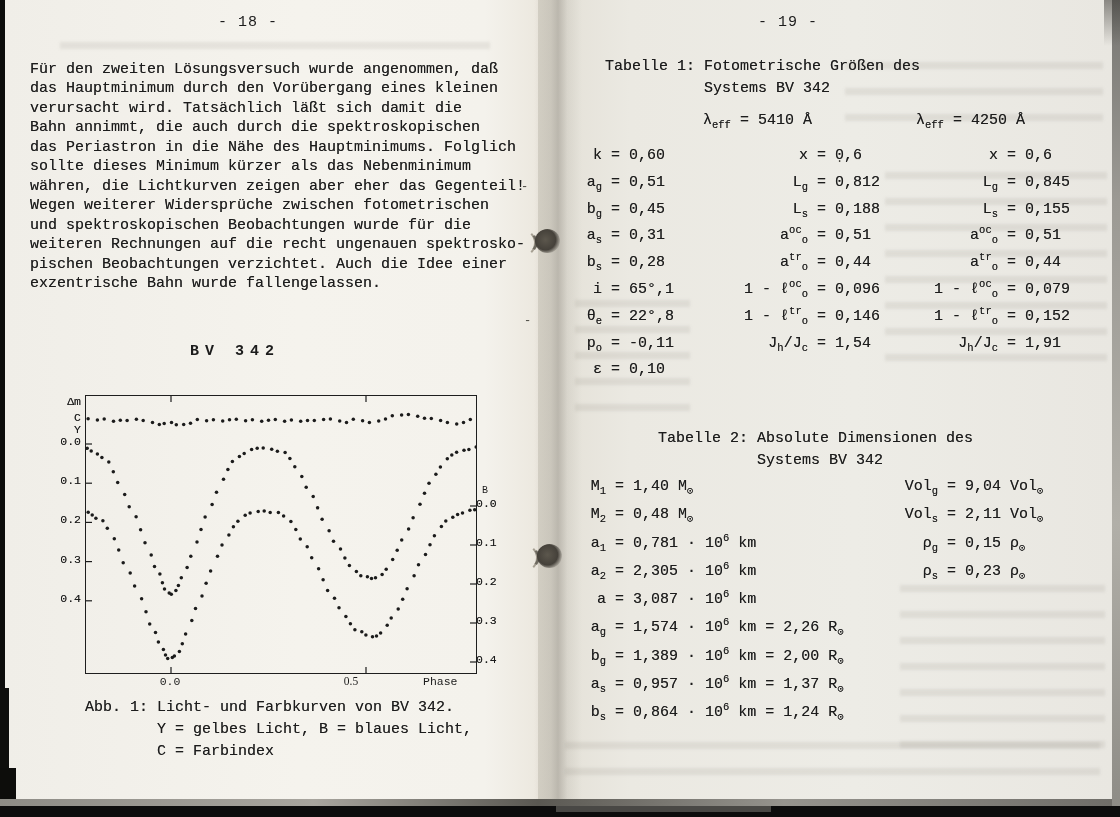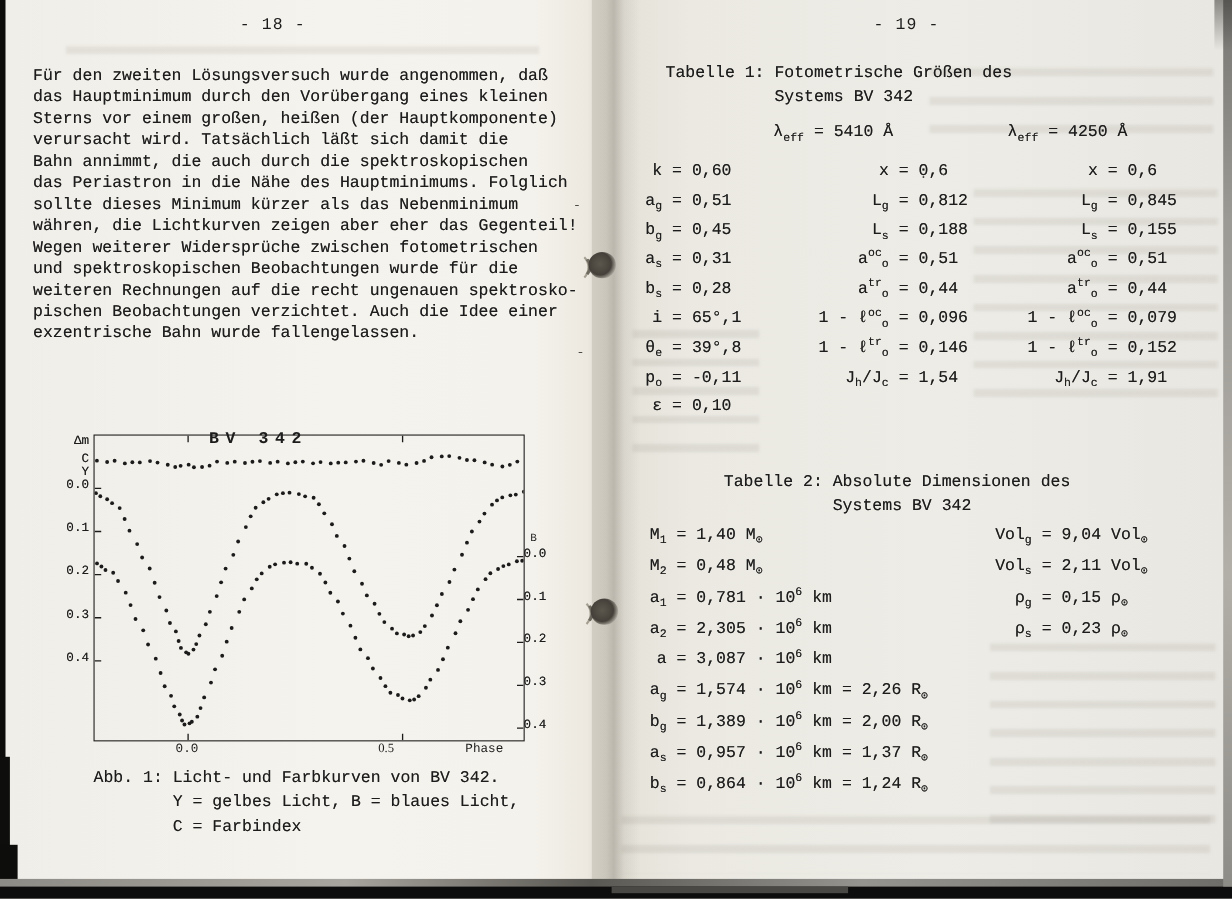--- a/index.html
+++ b/index.html
@@ -29,21 +29,21 @@
   .hole{position:absolute;width:25px;height:24px;border-radius:50%;
     background:radial-gradient(circle at 42% 45%,#5c574d 0%,#45413a 52%,rgba(69,65,58,0) 78%);filter:blur(.7px);}
   .arc{position:absolute;border-radius:50%;border:2px solid transparent;}
   .arc.outer{width:24px;height:24px;border-right-color:#a59f92;}
   .arc.inner{width:13px;height:15px;border-right-color:#6e6a60;border-right-width:3px;}
   
   .tline{white-space:pre;}
   .para{position:absolute;left:30px;top:60px;font-size:15px;line-height:19.45px;
     text-shadow:0 0 .5px rgba(25,25,25,.65);}
   .pagenum{position:absolute;top:14px;width:90px;text-align:left;font-size:15px;letter-spacing:1px;}
-  .fig-title{position:absolute;left:190px;top:343px;font-size:15px;font-weight:bold;letter-spacing:6px;margin-top:48px;}
+  .fig-title{position:absolute;left:190px;top:343px;font-size:15px;font-weight:bold;letter-spacing:6px;}
   .caption{position:absolute;left:85px;top:697px;font-size:15px;line-height:22px;
     text-shadow:0 0 .5px rgba(25,25,25,.6);}
   
   .fig-area{position:absolute;left:52px;top:393px;width:500px;height:300px;font-size:11.5px;}
   .plot{position:absolute;left:33px;top:2px;width:390px;height:277px;border:1.6px solid #1e1e1e;}
   .plot svg{position:absolute;left:0;top:0;}
   .ytlab{position:absolute;width:100%;text-shadow:0 0 .4px rgba(25,25,25,.6);}
   #ytl{position:absolute;left:0;top:0;width:29px;height:100%;}
   #ytl .ytlab{left:0;text-align:right;}
   #ytr{position:absolute;left:424px;top:0;width:40px;height:100%;}
@@ -81,21 +81,20 @@
   <div class="bleed" style="left:885px;top:172px;width:222px;height:205px;"></div>
   <div class="bleed" style="left:575px;top:300px;width:115px;height:120px;"></div>
   <div class="bleed" style="left:900px;top:585px;width:205px;height:165px;"></div>
   <div class="bleed" style="left:565px;top:742px;width:535px;height:52px;"></div>
 
   <div class="pagenum" style="left:218px;">- 18 -</div>
 
   <div class="para">
       <div class="tline">Für den zweiten Lösungsversuch wurde angenommen, daß</div>
       <div class="tline">das Hauptminimum durch den Vorübergang eines kleinen</div>
-      <div class="tline">Sterns vor einem großen, heißen (der Hauptkomponente)</div>
       <div class="tline">verursacht wird. Tatsächlich läßt sich damit die</div>
       <div class="tline">Bahn annimmt, die auch durch die spektroskopischen</div>
       <div class="tline">das Periastron in die Nähe des Hauptminimums. Folglich</div>
       <div class="tline">sollte dieses Minimum kürzer als das Nebenminimum</div>
       <div class="tline">währen, die Lichtkurven zeigen aber eher das Gegenteil!</div>
       <div class="tline">Wegen weiterer Widersprüche zwischen fotometrischen</div>
       <div class="tline">und spektroskopischen Beobachtungen wurde für die</div>
       <div class="tline">weiteren Rechnungen auf die recht ungenauen spektrosko-</div>
       <div class="tline">pischen Beobachtungen verzichtet. Auch die Idee einer</div>
       <div class="tline">exzentrische Bahn wurde fallengelassen.</div>
@@ -347,21 +346,21 @@
     <span class="xlab" style="left:281px;font-family:Liberation Serif, serif;">0.5</span>
     <span class="phase-lab">Phase</span>
   </div>
 
   <div class="caption">
       <div class="tline">Abb. 1: Licht- und Farbkurven von BV 342.</div>
       <div class="tline">        Y = gelbes Licht, B = blaues Licht,</div>
       <div class="tline">        C = Farbindex</div>
     </div>
 
-  <div class="pagenum" style="left:794px;">- 19 -</div>
+  <div class="pagenum" style="left:758px;">- 19 -</div>
 
   <div class="tab-title" style="left:605px;top:56px;">
       <div class="tline">Tabelle 1: Fotometrische Größen des</div>
       <div class="tline">           Systems BV 342</div>
     </div>
 
   <span class="lam" style="left:703px;top:112px;text-align:right;">λ<sub>eff</sub> = 5410 Å</span>
   <span class="lam" style="left:916px;top:112px;">λ<sub>eff</sub> = 4250 Å</span>
 
   <div id="t1c1" class="tcol" style="left:558px;top:147px;">
@@ -391,21 +390,21 @@
         <span class="val">0,28</span>
       </div>
       <div class="trow">
         <span class="lbl" style="width:44px">i</span>
         <span class="eq"> = </span>
         <span class="val">65°,1</span>
       </div>
       <div class="trow">
         <span class="lbl" style="width:44px">θ<sub>e</sub></span>
         <span class="eq"> = </span>
-        <span class="val">39°,8</span>
+        <span class="val">22°,8</span>
       </div>
       <div class="trow">
         <span class="lbl" style="width:44px">p<sub>o</sub></span>
         <span class="eq"> = </span>
         <span class="val">-0,11</span>
       </div>
       <div class="trow">
         <span class="lbl" style="width:44px">ε</span>
         <span class="eq"> = </span>
         <span class="val">0,10</span>

